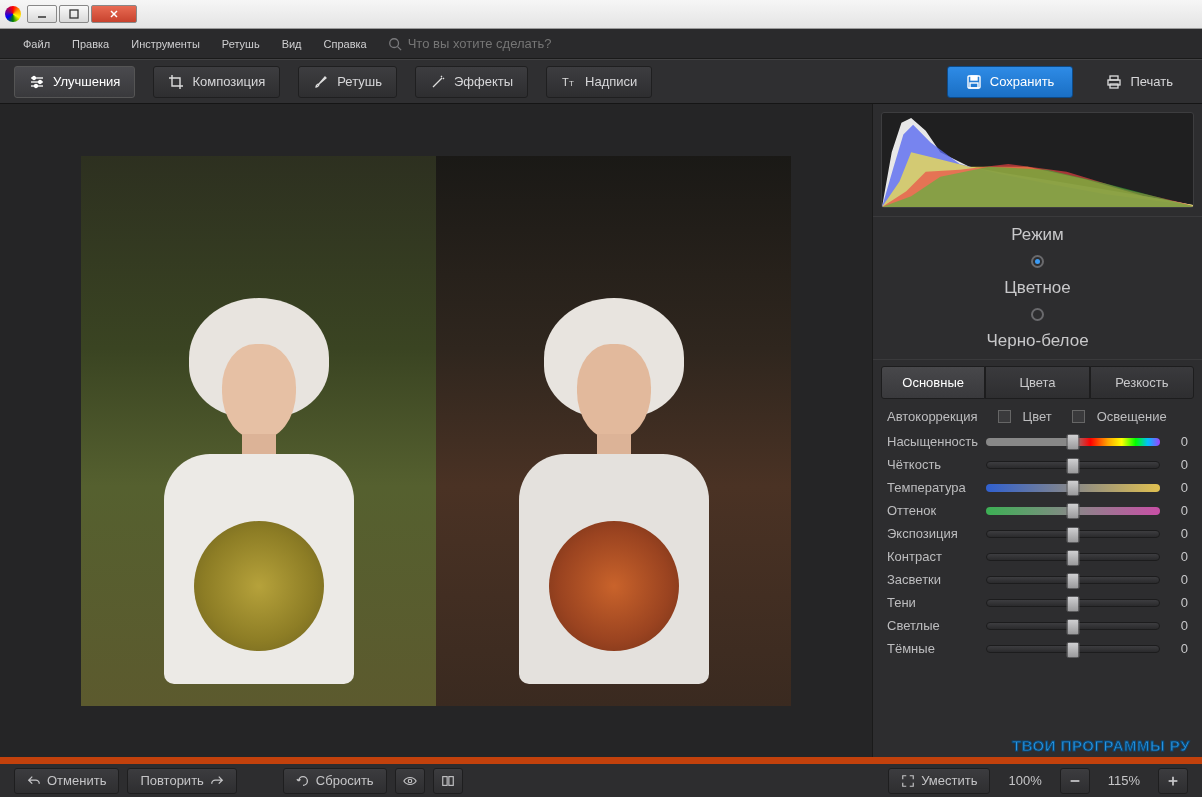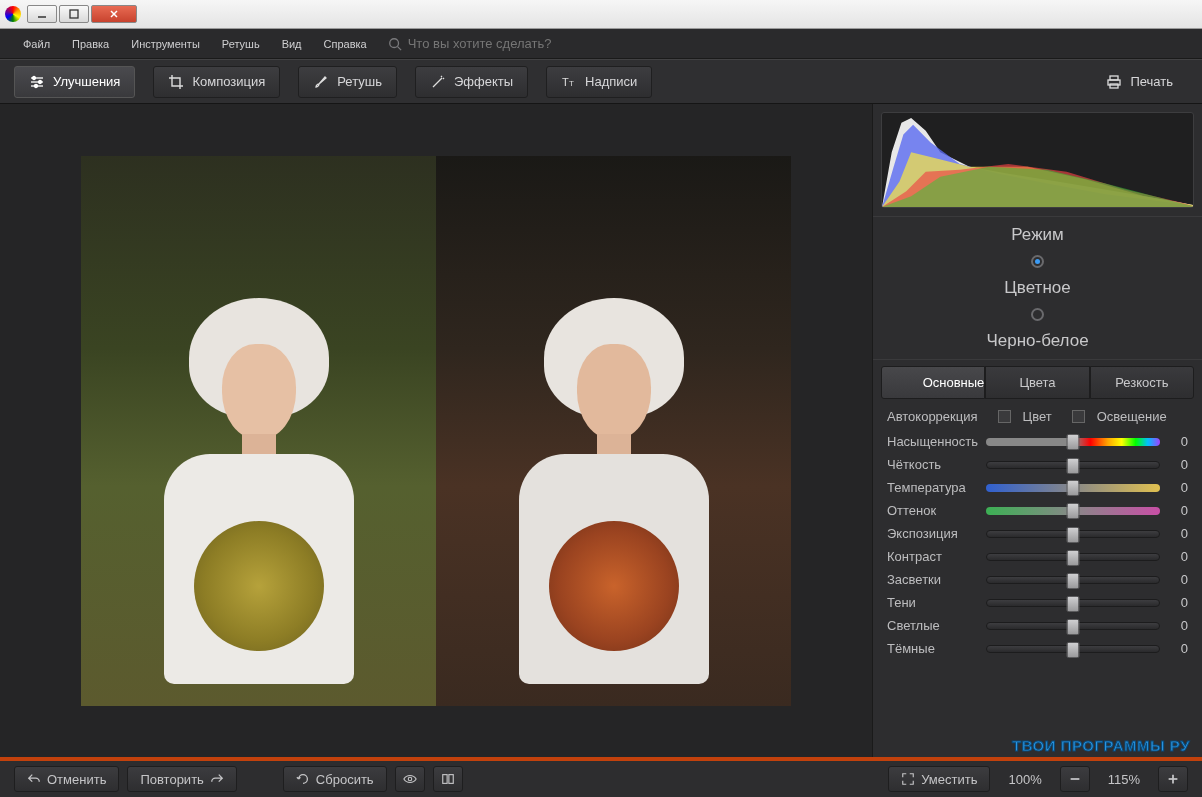--- a/index.html
+++ b/index.html
@@ -50,42 +50,42 @@
 
 
 .sidepanel { width:330px; background:#2d2d2f; border-left:1px solid #1a1a1a; display:flex; flex-direction:column;}
 .histogram { height:96px; margin:8px; background:#1f1f20; border:1px solid #3d3d3f; border-radius:3px; position:relative; overflow:hidden;}
 .histogram svg { width:100%; height:100%; }
 .mode-row { display:flex; align-items:center; gap:10px; padding:8px 14px; border-top:1px solid #3a3a3c; border-bottom:1px solid #3a3a3c; font-size:17px; color:#c8c8ca;flex-direction:column;}
 .radio { width:13px; height:13px; border-radius:50%; border:2px solid #6a6a6d; display:inline-block; position:relative;}
 .radio.on::after { content:''; position:absolute; inset:2px; background:#3b9bf5; border-radius:50%;}
 .stabs { display:flex; margin:6px 8px 0;}
 .stab { flex:1; text-align:center; padding:8px 0; font-size:13px; color:#c9c9cb; background:linear-gradient(#3a3a3d,#2e2e30); border:1px solid #1d1d1e; cursor:pointer;}
-.stab.active { background:linear-gradient(#48484b,#39393c); color:#fff;text-align:right;}
+.stab.active { background:linear-gradient(#48484b,#39393c); color:#fff;}
 .stab:first-child { border-radius:3px 0 0 3px;} .stab:last-child{border-radius:0 3px 3px 0;}
 .panel-body { flex:1; overflow:auto; padding:10px 14px 8px; }
 .auto-row { display:flex; align-items:center; gap:12px; font-size:13px; color:#bdbdbf; margin-bottom:10px;}
 .chk { width:13px; height:13px; border:1px solid #666; background:#3a3a3c; display:inline-block; margin-left:8px;}
 .slider-row { display:flex; align-items:center; gap:10px; margin:8px 0; font-size:13px; color:#bdbdbf;}
 .slider-row .lbl { width:89px; text-align:left;}
 .slider-row .val { width:18px; text-align:right; color:#c8c8ca;}
 .slider { flex:1; height:8px; border-radius:4px; position:relative; cursor:pointer;}
 .slider.plain { background:linear-gradient(#3d3d40,#2a2a2c); border:1px solid #1c1c1d;}
 .slider.sat { background:linear-gradient(90deg,#888 0%,#888 50%,#ff0000 60%,#ffa500 70%,#ffff00 78%,#00ff00 86%,#00bfff 93%,#a040ff 100%);}
 .slider.temp { background:linear-gradient(90deg,#3060d0 0%,#888 50%,#e0c050 100%);}
 .slider.tint { background:linear-gradient(90deg,#3cb054 0%,#888 50%,#c84fa6 100%);}
 .thumb { position:absolute; top:-4px; left:50%; transform:translateX(-50%); width:13px; height:16px; background:linear-gradient(#cfcfd1,#9a9a9c); border:1px solid #5c5c5e; border-radius:2px;}
 .section-title { text-align:center; color:#bcbcbe; font-size:13px; margin:10px 0 4px;}
 
 
 .watermark { text-align:right; padding:6px 12px 2px; }
 .watermark span { font:700 15px "Arial Black",sans-serif; color:#2a95e0; -webkit-text-stroke:1px #0a4a7a; letter-spacing:0.5px;}
 
 
-.statusbar { height:40px; background:#2d2d2f; border-top:4px solid #c2410c; display:flex; align-items:center; padding:16px 14px; gap:8px;}
+.statusbar { height:40px; background:#2d2d2f; border-top:7px solid #c2410c; display:flex; align-items:center; padding:16px 14px; gap:8px;}
 .sbtn { height:26px; display:flex; align-items:center; gap:6px; padding:0 12px; background:linear-gradient(#3c3c3f,#2e2e30); border:1px solid #1e1e1f; border-radius:3px; color:#c5c5c7; font-size:13px; cursor:pointer;}
 .sbtn.icon-only { width:30px; padding:0; justify-content:center;}
 .sbtn svg{width:14px;height:14px;}
 .status-spacer{flex:1;}
 .zoom-label { font-size:13px; color:#c5c5c7; padding:0 10px;}
 </style>
 </head>
 <body>
 
 <div class="titlebar">
@@ -157,20 +157,28 @@
     <span>Эффекты</span>
   </div>
   <div class="tbtn">
     <svg viewBox="0 0 16 16" fill="#ddd">
         <text x="1" y="12" font-size="11" font-family="serif">T</text>
         <text x="8" y="12" font-size="8" font-family="serif">T</text>
       </svg>
     <span>Надписи</span>
   </div>
   <div class="tool-spacer"></div>
+  <div class="tbtn primary">
+    <svg viewBox="0 0 16 16" fill="none" stroke="#fff" stroke-width="1.4">
+        <rect x="2" y="2" width="12" height="12" rx="1"></rect>
+        <rect x="5" y="2" width="6" height="4" fill="#fff"></rect>
+        <rect x="4" y="9" width="8" height="5" fill="none"></rect>
+      </svg>
+    <span>Сохранить</span>
+  </div>
   <div class="tbtn flat">
     <svg viewBox="0 0 16 16" fill="none" stroke="#ddd" stroke-width="1.3">
         <rect x="4" y="2" width="8" height="4"></rect>
         <rect x="2" y="6" width="12" height="5"></rect>
         <rect x="4" y="10" width="8" height="4"></rect>
       </svg>
     <span>Печать</span>
   </div>
 </div>
 

